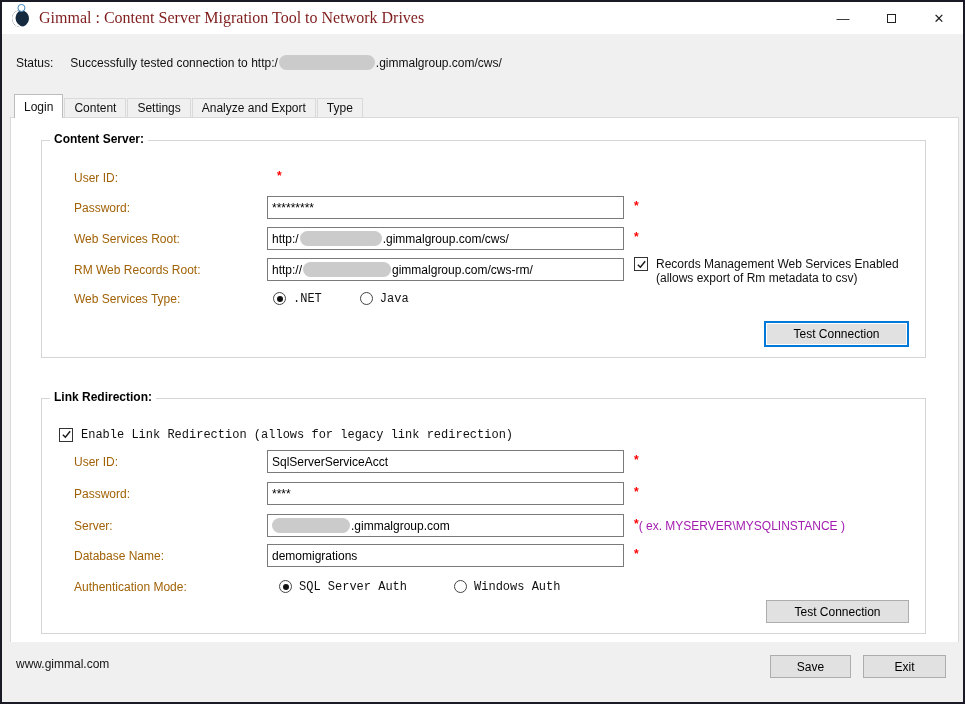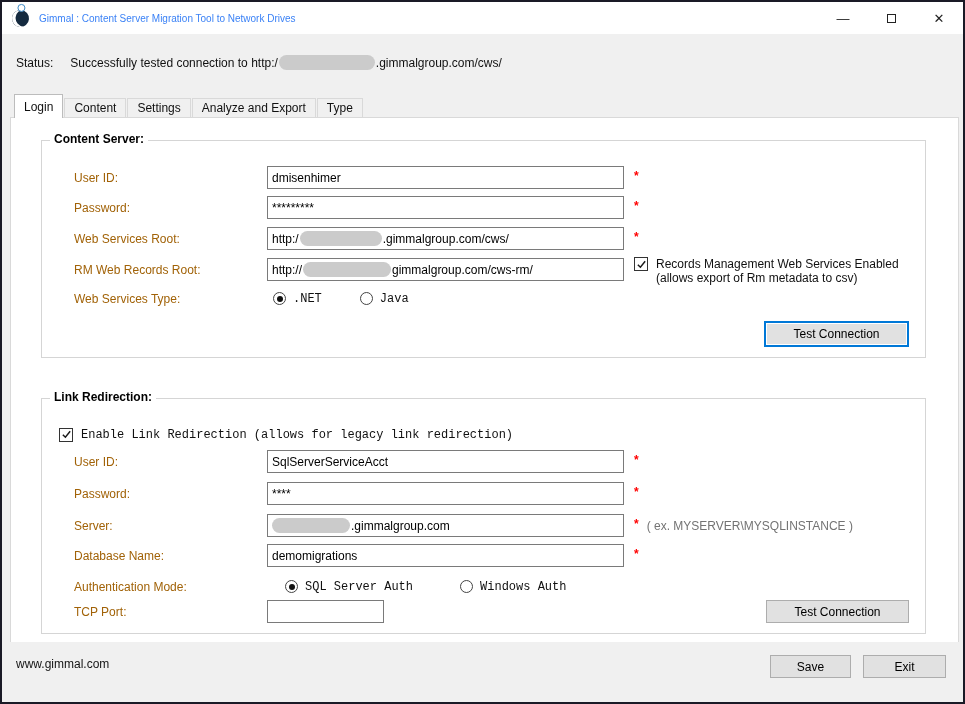--- a/index.html
+++ b/index.html
@@ -11,21 +11,21 @@
 
   
   .titlebar { position:absolute; top:0; left:0; right:0; height:32px; background:#ffffff;
               display:flex; align-items:center; padding-left:10px; }
   .app-icon { position:relative; width:17px; height:17px; border-radius:50%;
               background:#152a3f; flex:0 0 auto;
               box-shadow: inset 3px 2px 0 0 #ffffff; transform:rotate(-40deg); }
   .app-icon::after { content:""; position:absolute; top:-3px; right:-3px; width:6px; height:6px;
                      border-radius:50%; background:#ffffff; border:1.5px solid #3f89c4;
                      transform:rotate(40deg); }
-  .titlebar .title { margin-left:10px; font-size:10px; color:#3b82f6; white-space:nowrap; }
+  .titlebar .title { margin-left:10px; font-size:16px; color:#7f1d1d; white-space:nowrap;font-family:Liberation Serif, serif; }
   .win-controls { margin-left:auto; display:flex; height:32px; }
   .win-btn { width:48px; height:32px; display:flex; align-items:center; justify-content:center;
              font-size:13px; color:#222; cursor:default; }
   .max-box { width:9px; height:9px; border:1px solid #222; display:inline-block; }
 
   
   .status-row { position:absolute; top:53px; left:14px; display:flex; align-items:center; gap:17px; }
   .status-text { display:flex; align-items:center; }
 
   .redact { display:inline-block; height:15px; background:#cbcbcb; border-radius:8px;
@@ -54,21 +54,21 @@
   .gb-title { position:absolute; top:-9px; left:8px; background:#ffffff; padding:0 4px;
               font-weight:bold; font-size:12px; color:#000; }
 
   .row { position:absolute; left:0; right:0; height:23px; display:flex; align-items:center; }
   .flabel { margin-left:32px; width:193px; flex:0 0 auto; color:#a16207; }
   .textbox { width:357px; height:23px; border:1px solid #7a7a7a; background:#fff; padding:0 4px;
              font-family:"Liberation Sans","DejaVu Sans",sans-serif; font-size:12px; color:#000;
              display:flex; align-items:center; overflow:hidden; white-space:nowrap; }
   input.textbox { display:inline-block; }
   .req { color:#ff0000; font-weight:bold; margin-left:10px; margin-top:-4px; }
-  .hint { margin-left:8px; white-space:nowrap; color:#737373; }
+  .hint { margin-left:0; white-space:nowrap; color:#a21caf; }
 
   
   .checkbox { width:14px; height:14px; border:1px solid #333; background:#fff; flex:0 0 auto;
               display:inline-flex; align-items:center; justify-content:center; }
   .checkbox svg { display:block; }
   .radio { width:13px; height:13px; border:1px solid #444; border-radius:50%; background:#fff;
            display:inline-flex; align-items:center; justify-content:center; flex:0 0 auto; }
   .radio .dot { width:6px; height:6px; border-radius:50%; background:#111; }
   .radio-item { display:flex; align-items:center; gap:7px;font-family:Liberation Mono, monospace; }
 
@@ -130,21 +130,20 @@
       <div class="tab">Type</div>
     </div>
 
     <div class="tabpage">
 
       <div class="groupbox gb-cs">
         <span class="gb-title">Content Server:</span>
 
         <div class="row" style="top:25px;">
           <span class="flabel">User ID:</span>
-          <input class="textbox" type="text" value="dmisenhimer" style="">
           <span class="req">*</span>
         </div>
 
         <div class="row" style="top:55px;">
           <span class="flabel">Password:</span>
           <input class="textbox" type="text" value="*********" style="">
           <span class="req">*</span>
         </div>
 
         <div class="row" style="top:86px;">
@@ -232,36 +231,32 @@
         </div>
 
         <div class="row" style="top:145px;">
           <span class="flabel">Database Name:</span>
           <input class="textbox" type="text" value="demomigrations" style="">
           <span class="req">*</span>
         </div>
 
         <div class="row" style="top:176px;">
           <span class="flabel">Authentication Mode:</span>
-          <span class="radio-item" style="margin-left:18px;text-align:right;">
+          <span class="radio-item" style="margin-left:12px;text-align:right;">
             <span class="radio">
                 <span class="dot"></span>
               </span>
             <span>SQL Server Auth</span>
           </span>
           <span class="radio-item" style="margin-left:47px;">
             <span class="radio"></span>
             <span>Windows Auth</span>
           </span>
         </div>
 
-        <div class="row" style="top:201px;">
-          <span class="flabel">TCP Port:</span>
-          <input class="textbox" type="text" style="width: 117px;" value="">
-        </div>
 
         <button class="btn btn-test-normal">Test Connection</button>
       </div>
 
     </div>
   </div>
 
   <div class="footer">
     <span class="website">www.gimmal.com</span>
     <button class="btn btn-save">Save</button>

